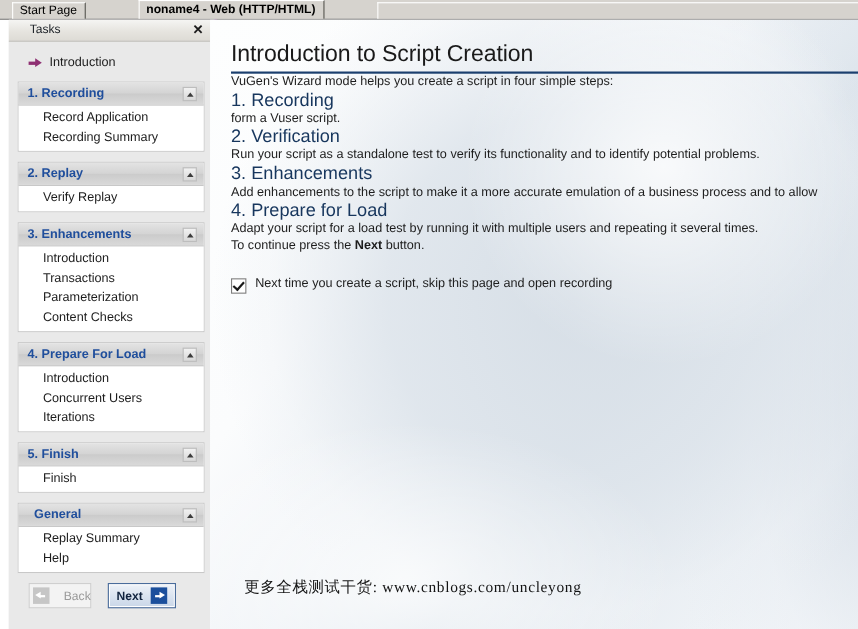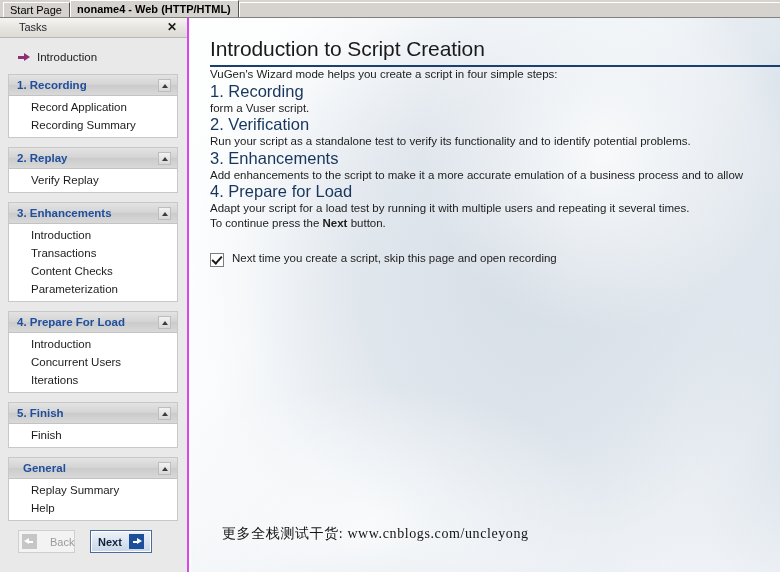--- a/index.html
+++ b/index.html
@@ -27,21 +27,22 @@
   
   .tabstrip {
     position: absolute;
     left: 0; top: 0;
     width: 780px; height: 18px;
     background: #d6d3ce;
     border-bottom: 1px solid #808080;
     box-sizing: border-box;
     display: flex;
     align-items: flex-end;
-    padding-left: 3px;
+    padding-left: 11px;
+    gap: 48px;
   }
   .doc-tab {
     height: 15px;
     line-height: 15px;
     padding: 0 7px 0 6px;
     font-size: 11px;
     color: #000;
     background: #d6d3ce;
     border-left: 1px solid #ffffff;
     border-top: 1px solid #ffffff;
@@ -57,21 +58,21 @@
   }
   .doc-tab.filler {
     flex: 1;
     border-right: none;
     border-left: 1px solid #ffffff;
   }
 
   
   .tasks-pane {
     position: absolute;
-    left: 0; top: 18px;
+    left: 8px; top: 18px;
     width: 189px;
     height: 554px;
     background: #e8e8e8;
     border-right: 2px solid #d946ef;
     box-sizing: border-box;
   }
   .pane-header {
     position: relative;
     height: 20px;
     background: linear-gradient(to bottom, #f5f5f3 0%, #e6e4df 55%, #dddbd5 100%);
@@ -429,22 +430,22 @@
       </div>
 
       <div class="group">
         <div class="group-header">
           <span class="group-title">3. Enhancements</span>
           <span class="chevron-btn"></span>
         </div>
         <div class="group-items">
           <div class="group-item">Introduction</div>
           <div class="group-item">Transactions</div>
+          <div class="group-item">Parameterization</div>
           <div class="group-item">Content Checks</div>
-          <div class="group-item">Parameterization</div>
         </div>
       </div>
 
       <div class="group">
         <div class="group-header">
           <span class="group-title">4. Prepare For Load</span>
           <span class="chevron-btn"></span>
         </div>
         <div class="group-items">
           <div class="group-item">Introduction</div>

